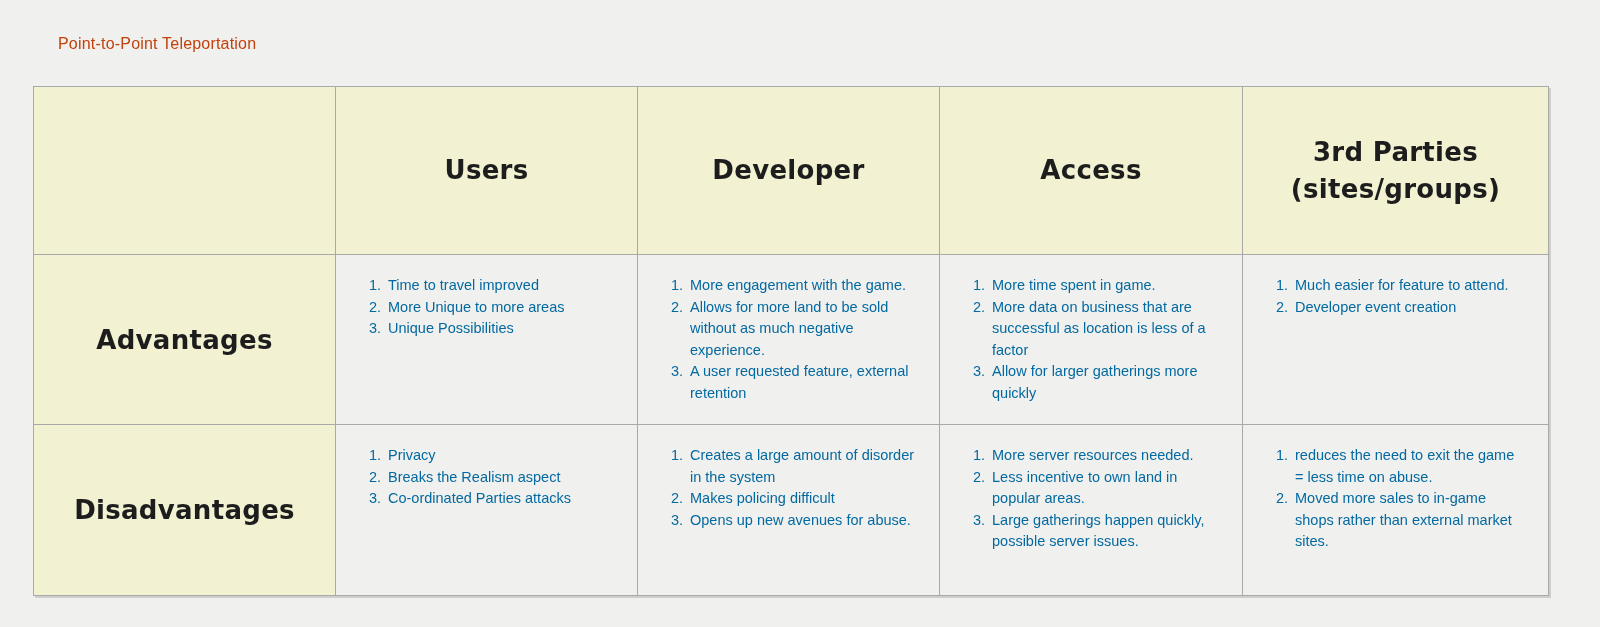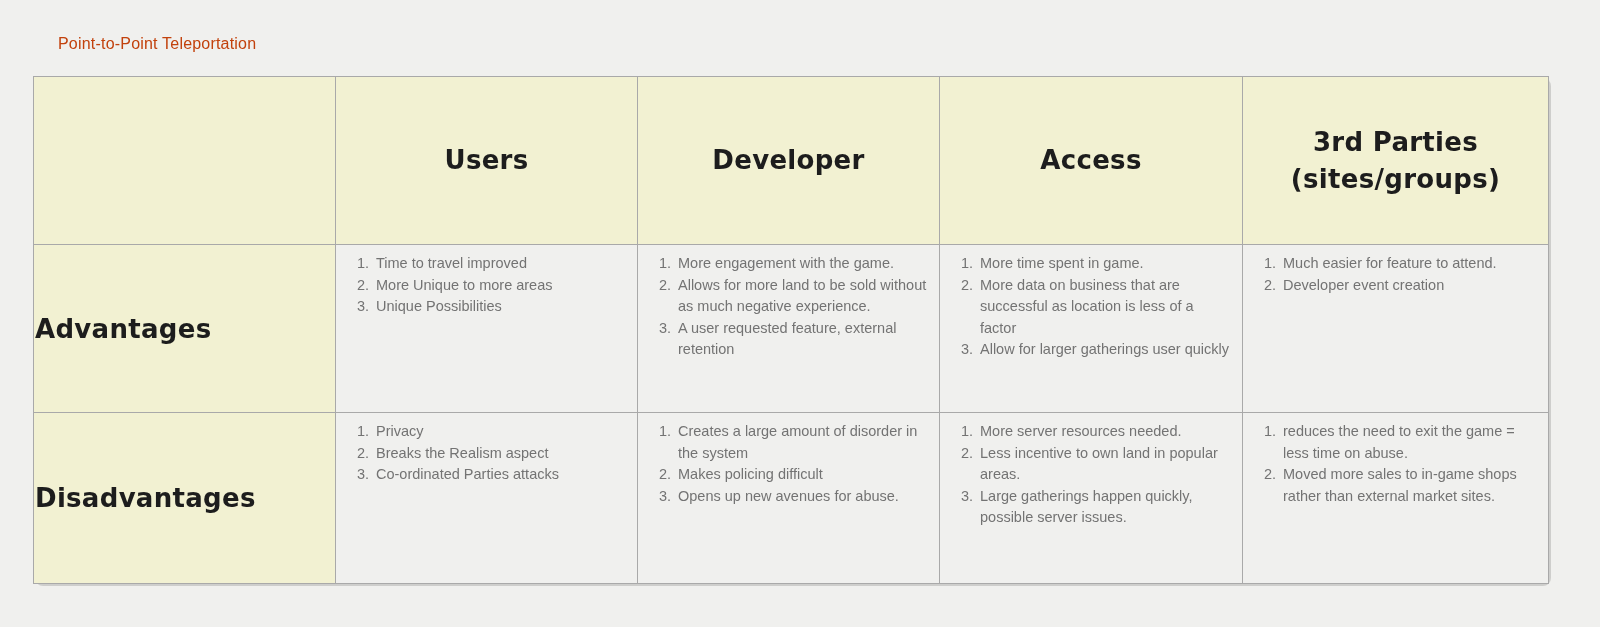--- a/index.html
+++ b/index.html
@@ -22,26 +22,25 @@
     top: 34px;
     font-size: 16px;
     line-height: 20px;
     color: #c2410c;
     letter-spacing: 0.2px;
     margin-left: 24px;
   }
   table.grid {
     position: absolute;
     left: 33px;
-    top: 76px;
+    top: 86px;
     width: 1515px;
     border-collapse: collapse;
     table-layout: fixed;
     box-shadow: 2px 2px 0 rgba(0,0,0,0.14);
-    border-radius: 8px;
   }
   table.grid col.c0 { width: 302px; }
   table.grid col.c1 { width: 302px; }
   table.grid col.c2 { width: 302px; }
   table.grid col.c3 { width: 303px; }
   table.grid col.c4 { width: 306px; }
   table.grid th, table.grid td {
     border: 1px solid #a9a9a9;
   }
   tr.header-row { height: 168px; }
@@ -59,35 +58,35 @@
     text-align: center;
     vertical-align: middle;
     white-space: pre-line;
     letter-spacing: 0.3px;
   }
   td.label-cell {
     font-family: "DejaVu Sans", sans-serif;
     font-weight: 800;
     font-size: 26px;
     color: #1d1d1d;
-    text-align: left;
+    text-align: center;
     vertical-align: middle;
     letter-spacing: 0.3px;
   }
   td.content-cell {
     background: #f0f0ee;
     vertical-align: top;
     padding: 8px 12px 8px 12px;
   }
   td.content-cell ol {
-    margin: 0;
+    margin: 12px;
     padding-left: 25px;
     font-size: 14.5px;
     line-height: 21.5px;
-    color: #737373;
+    color: #0369a1;
   }
   td.content-cell ol li {
     padding-left: 3px;
   }
 </style>
 </head>
 <body>
 
 <div class="canvas">
 
@@ -124,21 +123,21 @@
           <ol>
               <li>More engagement with the game.</li>
               <li>Allows for more land to be sold without as much negative experience.</li>
               <li>A user requested feature, external retention</li>
             </ol>
         </td>
         <td class="content-cell">
           <ol>
               <li>More time spent in game.</li>
               <li>More data on business that are successful as location is less of a factor</li>
-              <li>Allow for larger gatherings user quickly</li>
+              <li>Allow for larger gatherings more quickly</li>
             </ol>
         </td>
         <td class="content-cell">
           <ol>
               <li>Much easier for feature to attend.</li>
               <li>Developer event creation</li>
             </ol>
         </td>
       </tr>
 

